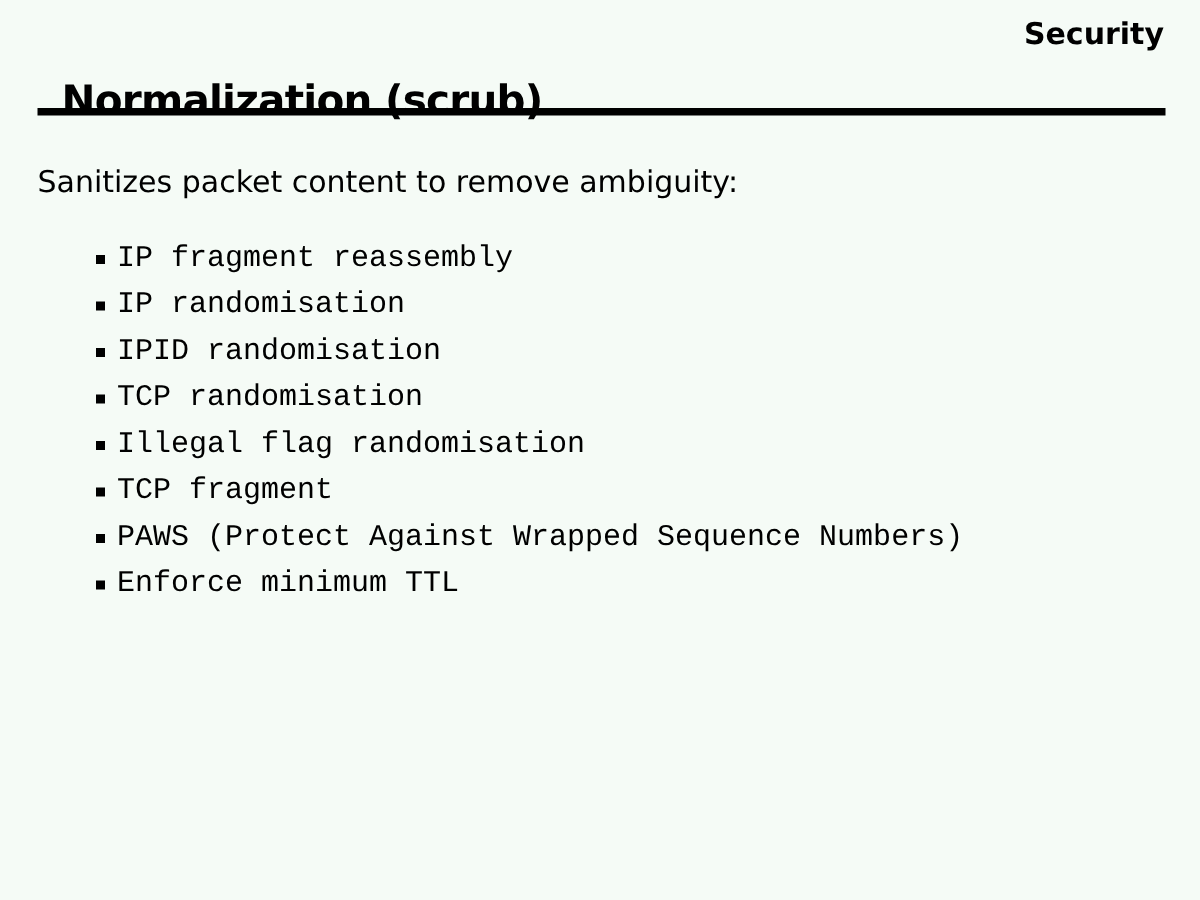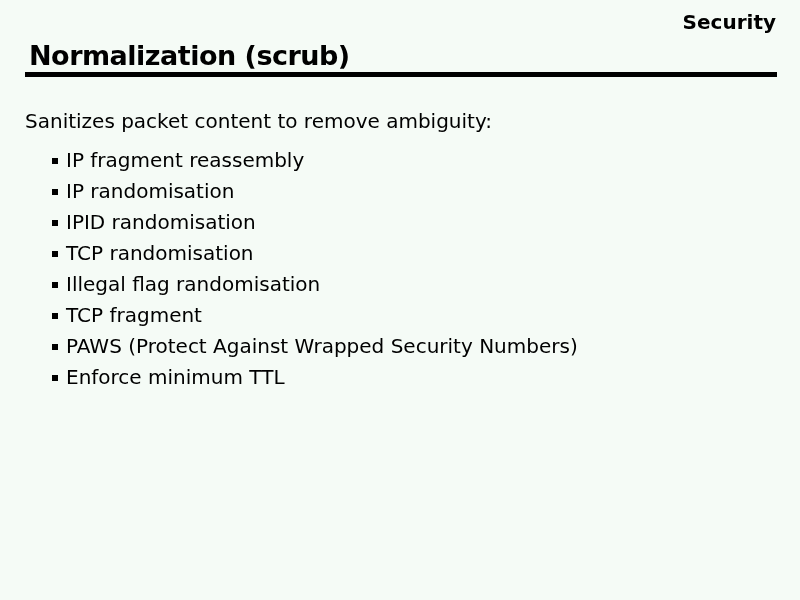--- a/index.html
+++ b/index.html
@@ -25,21 +25,21 @@
     top: 10px;
     right: 24px;
     font-size: 20px;
     line-height: 24px;
     font-weight: bold;
   }
   .slide-title {
     position: absolute;
     top: 36px;
     left: 25px;
-    margin: 4px;
+    margin: 16px;
     font-size: 27px;
     font-weight: 600;
     line-height: 32px;
     letter-spacing: -0.5px;
   }
   .title-rule {
     position: absolute;
     top: 72px;
     left: 25px;
     width: 752px;
@@ -52,23 +52,24 @@
     left: 25px;
     margin: 0;
     font-size: 20px;
     line-height: 26px;
     text-align: center;
   }
   .bullet-list {
     position: absolute;
     top: 141px;
     left: 0;
-    margin: 4px;
+    margin: 16px;
     padding: 0;
     list-style: none;
+    font-family: Liberation Mono, monospace;
   }
   .bullet-list li {
     height: 31px;
     line-height: 31px;
     font-size: 20px;
     padding-left: 62px;
     position: relative;
     white-space: nowrap;
   }
   .bullet-marker {
@@ -114,21 +115,21 @@
     <li>
       <span class="bullet-marker"></span>
       <span>Illegal flag randomisation</span>
     </li>
     <li>
       <span class="bullet-marker"></span>
       <span>TCP fragment</span>
     </li>
     <li>
       <span class="bullet-marker"></span>
-      <span>PAWS (Protect Against Wrapped Security Numbers)</span>
+      <span>PAWS (Protect Against Wrapped Sequence Numbers)</span>
     </li>
     <li>
       <span class="bullet-marker"></span>
       <span>Enforce minimum TTL</span>
     </li>
   </ul>
 
 </div>
 
 </body></html>

